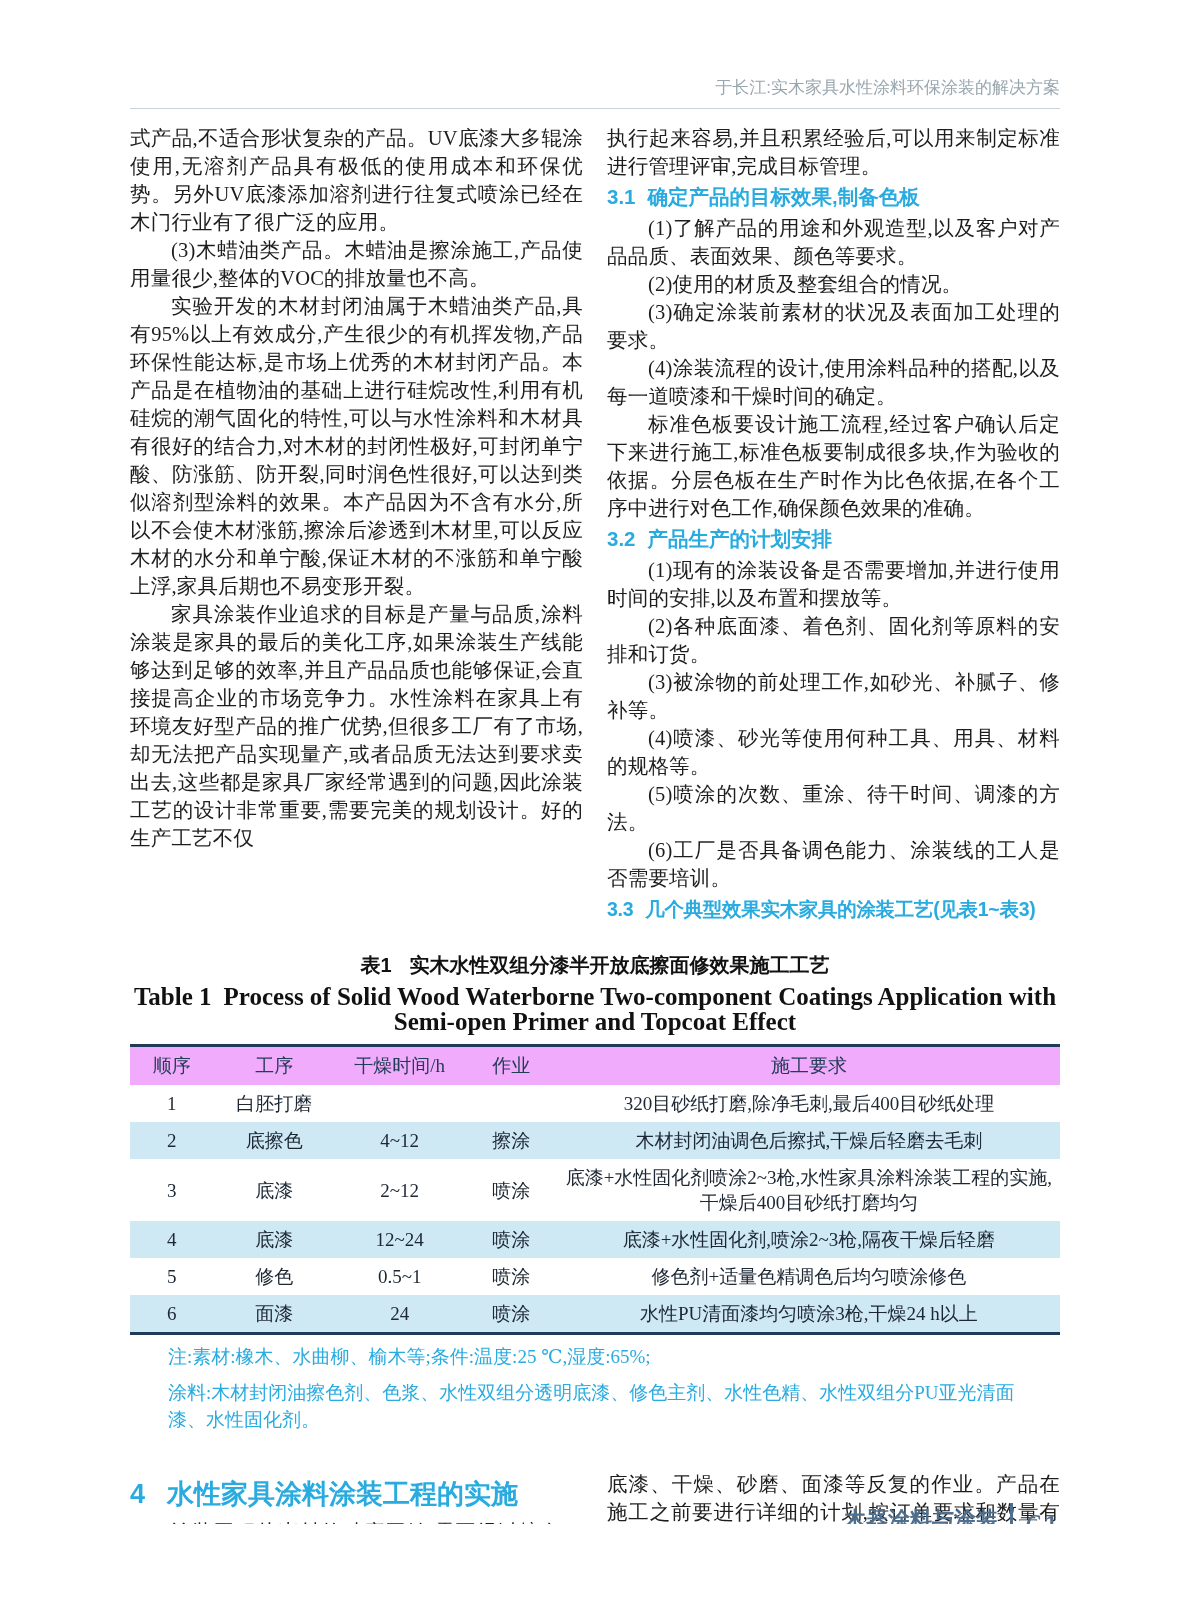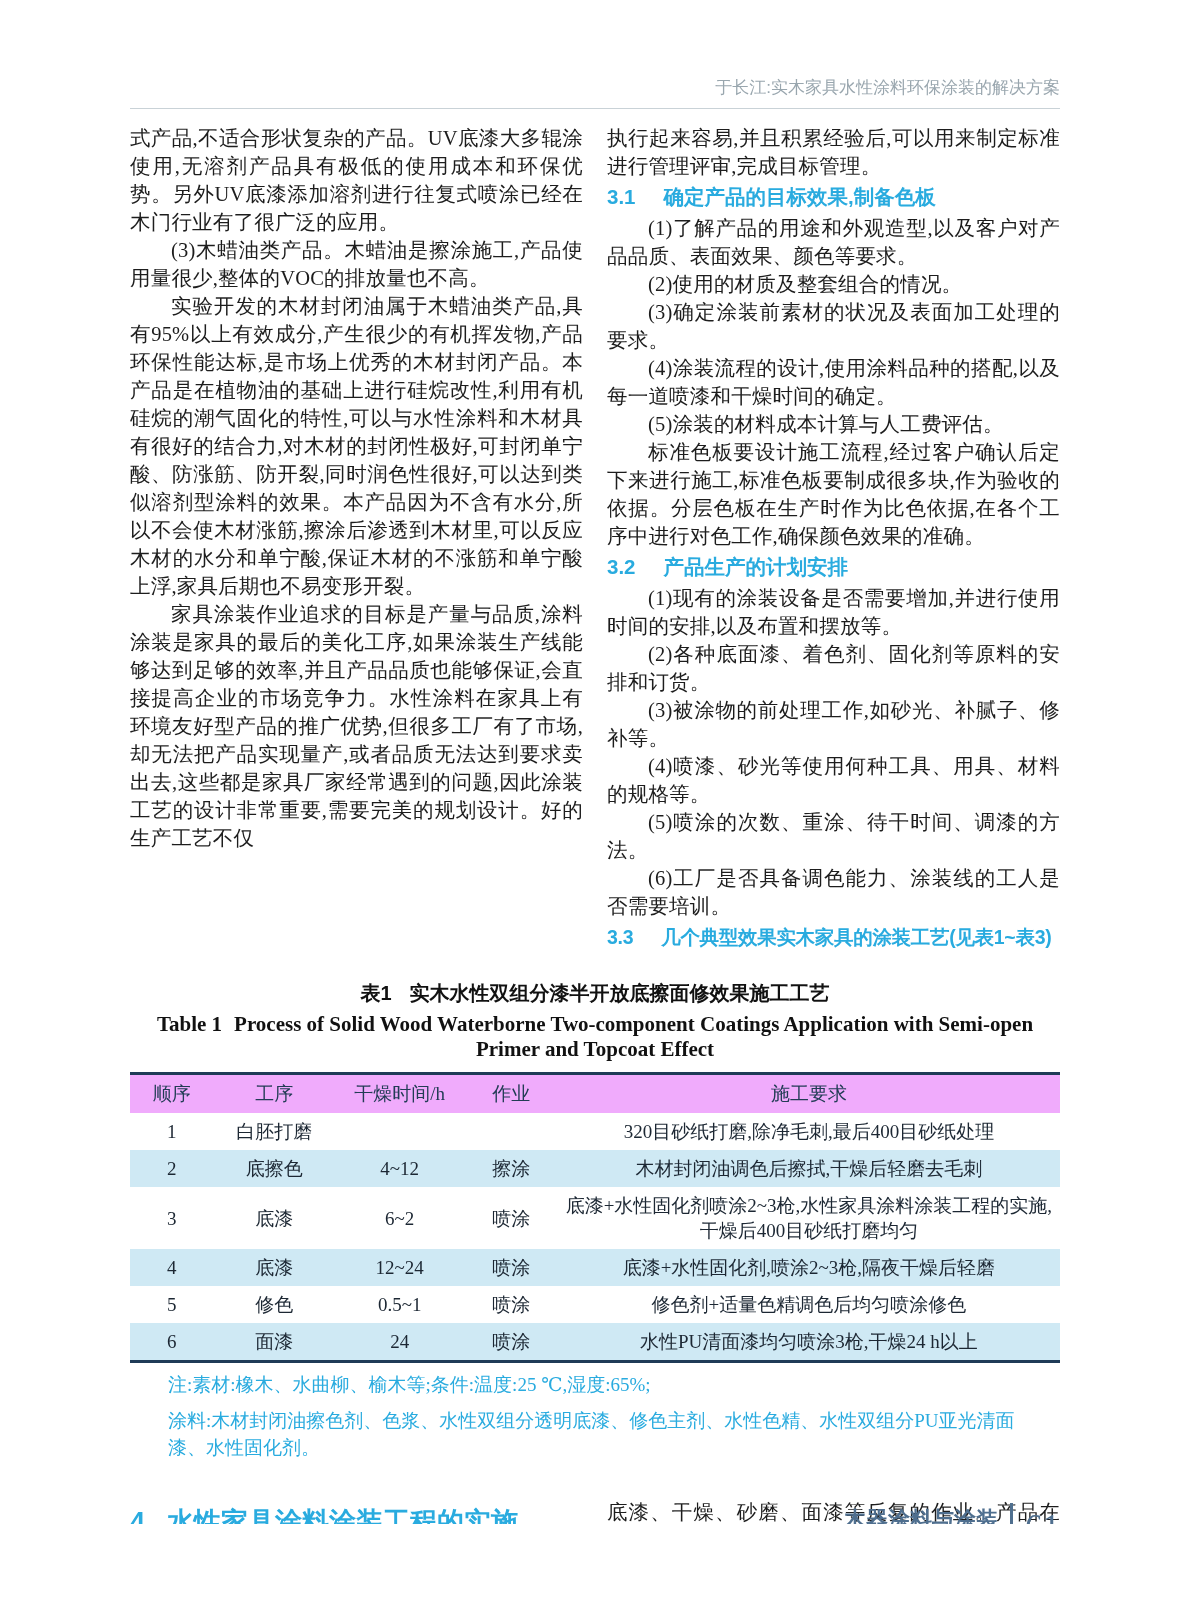--- a/index.html
+++ b/index.html
@@ -42,34 +42,34 @@
     white-space:nowrap;
   }
   .h-main .num{margin-right:22px;}
   .h-sub{
     font-family:"Liberation Sans","DejaVu Sans",sans-serif;
     font-weight:bold;color:#29abdf;
     font-size:20.5px;line-height:28px;
     margin:3px 0;
     white-space:nowrap;
   }
-  .h-sub .num{margin-right:28px;}
+  .h-sub .num{margin-right:12px;}
   .h-sub.tight{font-size:19.5px;letter-spacing:-0.3px;}
   
   .table-block{margin-top:26px;}
   .cap-zh{
     text-align:center;
     font-family:"Liberation Sans","DejaVu Sans",sans-serif;
     font-weight:bold;font-size:20px;line-height:26px;
     color:#111;margin:0 0 6px 0;
   }
   .cap-zh .cap-label{margin-right:18px;}
   .cap-en{
     text-align:center;
-    font-weight:bold;font-size:21px;line-height:25px;
+    font-weight:bold;font-size:25px;line-height:25px;
     color:#111;margin:0 0 10px 0;
   }
   .cap-en .cap-label{margin-right:12px;}
   table.t1{
     width:100%;
     border-collapse:collapse;
     border-top:3px solid #1f3b57;
     border-bottom:3px solid #1f3b57;
     font-size:19px;color:#1c2733;
   }
@@ -132,21 +132,20 @@
 
       <div class="col">
         <p>执行起来容易,并且积累经验后,可以用来制定标准进行管理评审,完成目标管理。</p>
         <div class="h-sub">
           <span class="num">3.1</span><span>确定产品的目标效果,制备色板</span>
         </div>
         <p class="indent">(1)了解产品的用途和外观造型,以及客户对产品品质、表面效果、颜色等要求。</p>
         <p class="indent">(2)使用的材质及整套组合的情况。</p>
         <p class="indent">(3)确定涂装前素材的状况及表面加工处理的要求。</p>
         <p class="indent">(4)涂装流程的设计,使用涂料品种的搭配,以及每一道喷漆和干燥时间的确定。</p>
-        <p class="indent">(5)涂装的材料成本计算与人工费评估。</p>
         <p class="indent">标准色板要设计施工流程,经过客户确认后定下来进行施工,标准色板要制成很多块,作为验收的依据。分层色板在生产时作为比色依据,在各个工序中进行对色工作,确保颜色效果的准确。</p>
         <div class="h-sub">
           <span class="num">3.2</span><span>产品生产的计划安排</span>
         </div>
         <p class="indent">(1)现有的涂装设备是否需要增加,并进行使用时间的安排,以及布置和摆放等。</p>
         <p class="indent">(2)各种底面漆、着色剂、固化剂等原料的安排和订货。</p>
         <p class="indent">(3)被涂物的前处理工作,如砂光、补腻子、修补等。</p>
         <p class="indent">(4)喷漆、砂光等使用何种工具、用具、材料的规格等。</p>
         <p class="indent">(5)喷涂的次数、重涂、待干时间、调漆的方法。</p>
         <p class="indent">(6)工厂是否具备调色能力、涂装线的工人是否需要培训。</p>
@@ -191,21 +190,21 @@
           <tr>
             <td>2</td>
             <td>底擦色</td>
             <td>4~12</td>
             <td>擦涂</td>
             <td>木材封闭油调色后擦拭,干燥后轻磨去毛刺</td>
           </tr>
           <tr>
             <td>3</td>
             <td>底漆</td>
-            <td>6~2</td>
+            <td>2~12</td>
             <td>喷涂</td>
             <td>底漆+水性固化剂喷涂2~3枪,水性家具涂料涂装工程的实施,干燥后400目砂纸打磨均匀</td>
           </tr>
           <tr>
             <td>4</td>
             <td>底漆</td>
             <td>12~24</td>
             <td>喷涂</td>
             <td>底漆+水性固化剂,喷涂2~3枪,隔夜干燥后轻磨</td>
           </tr>

